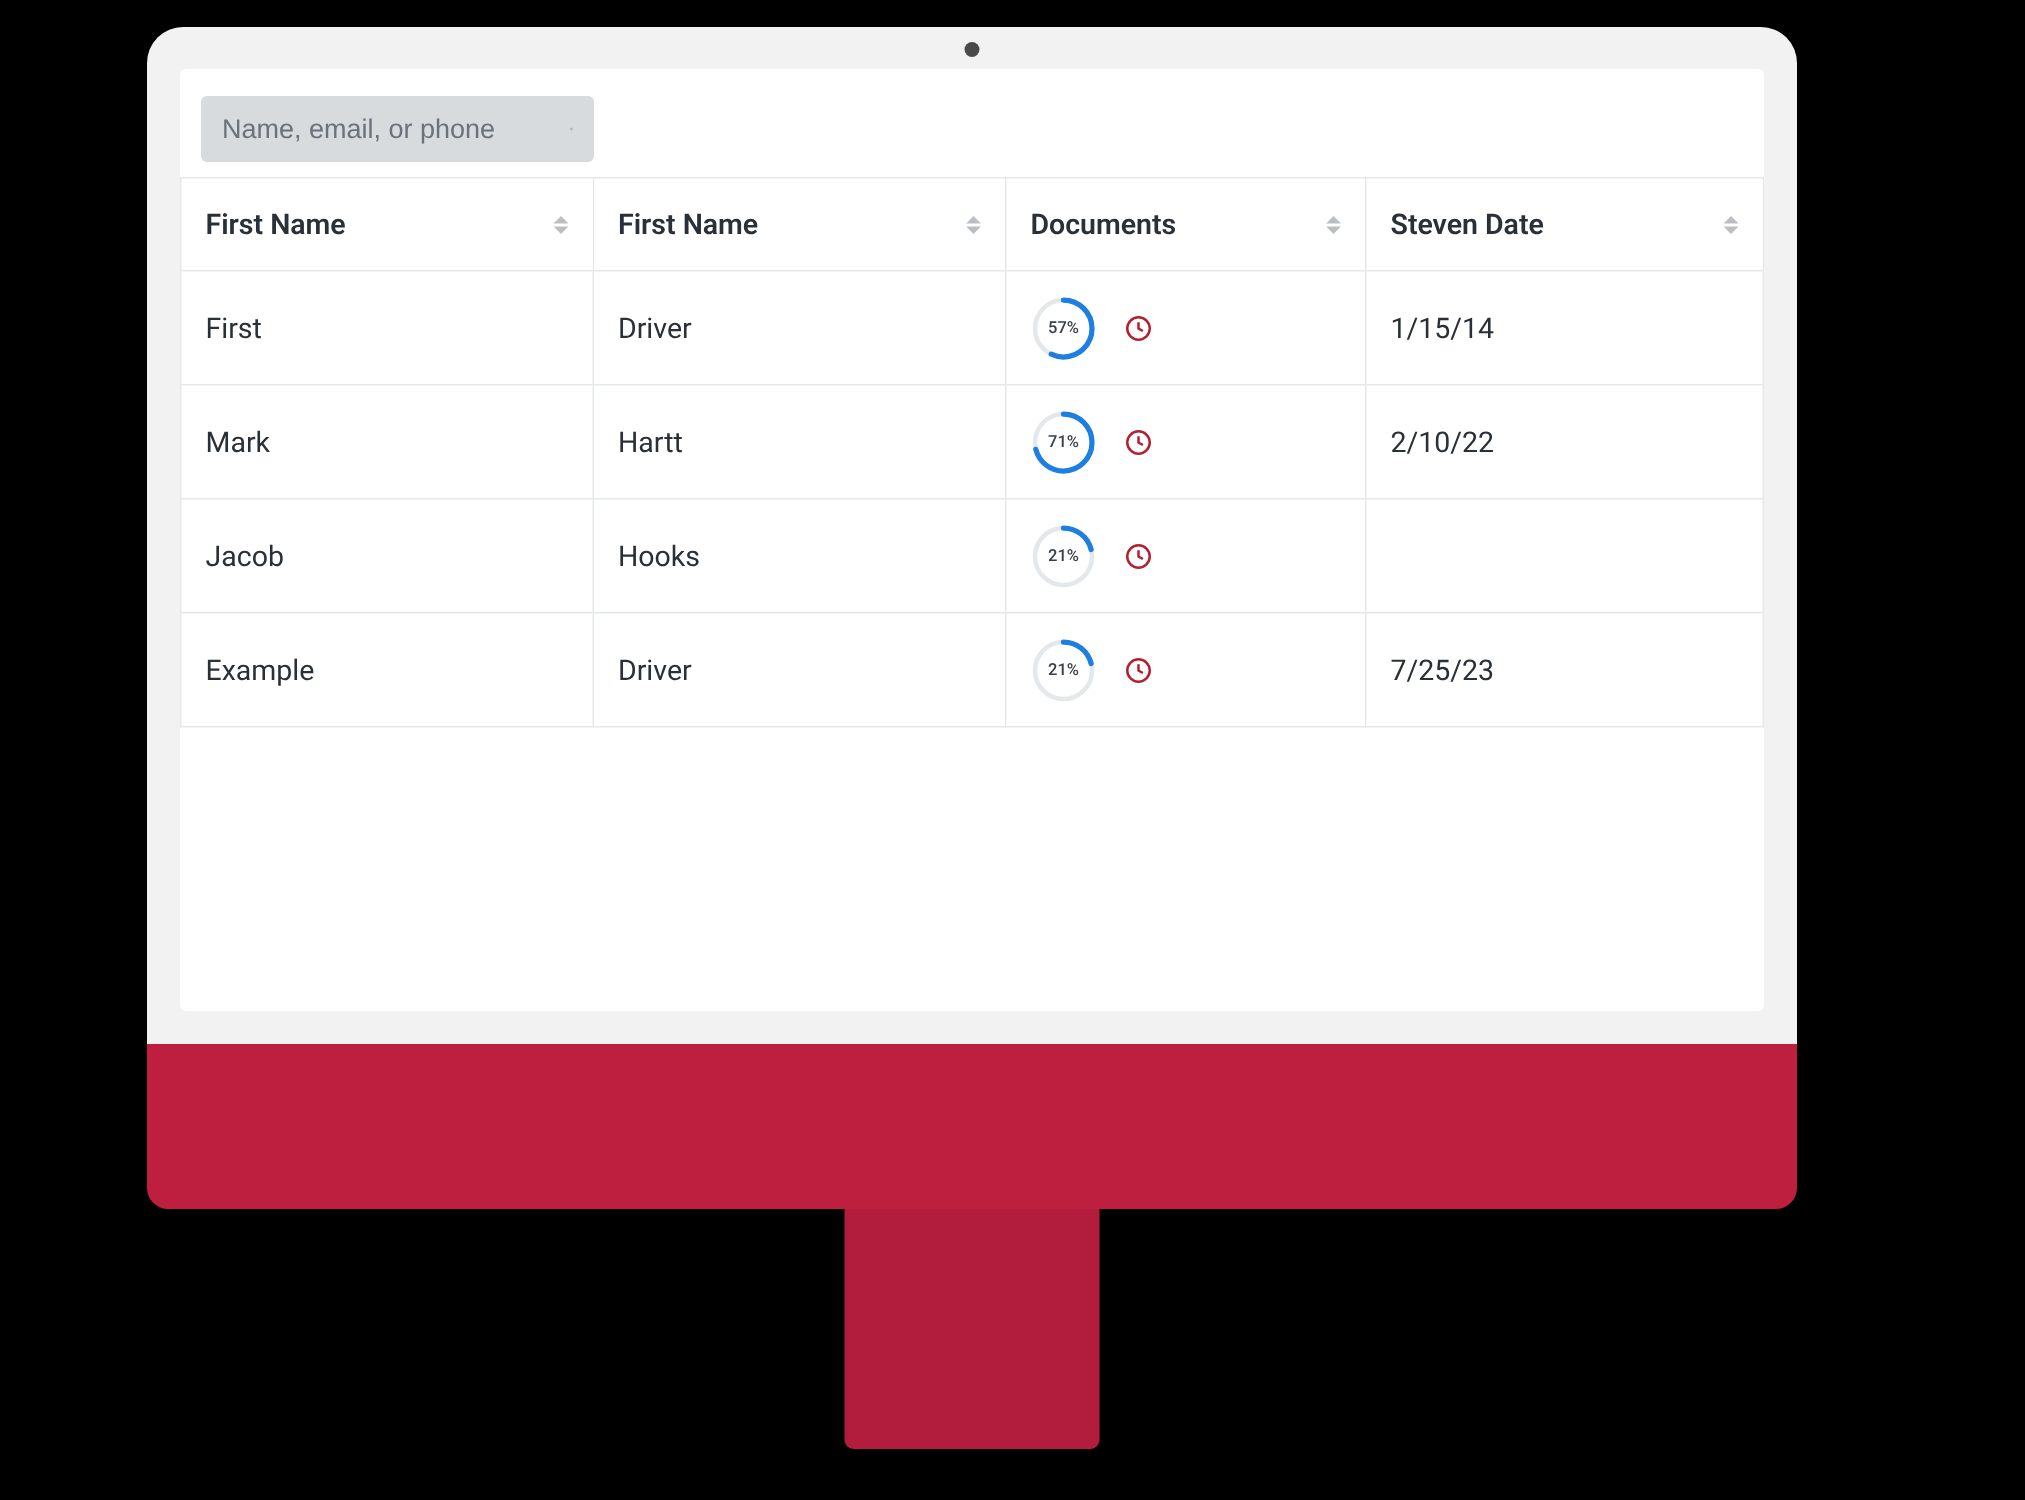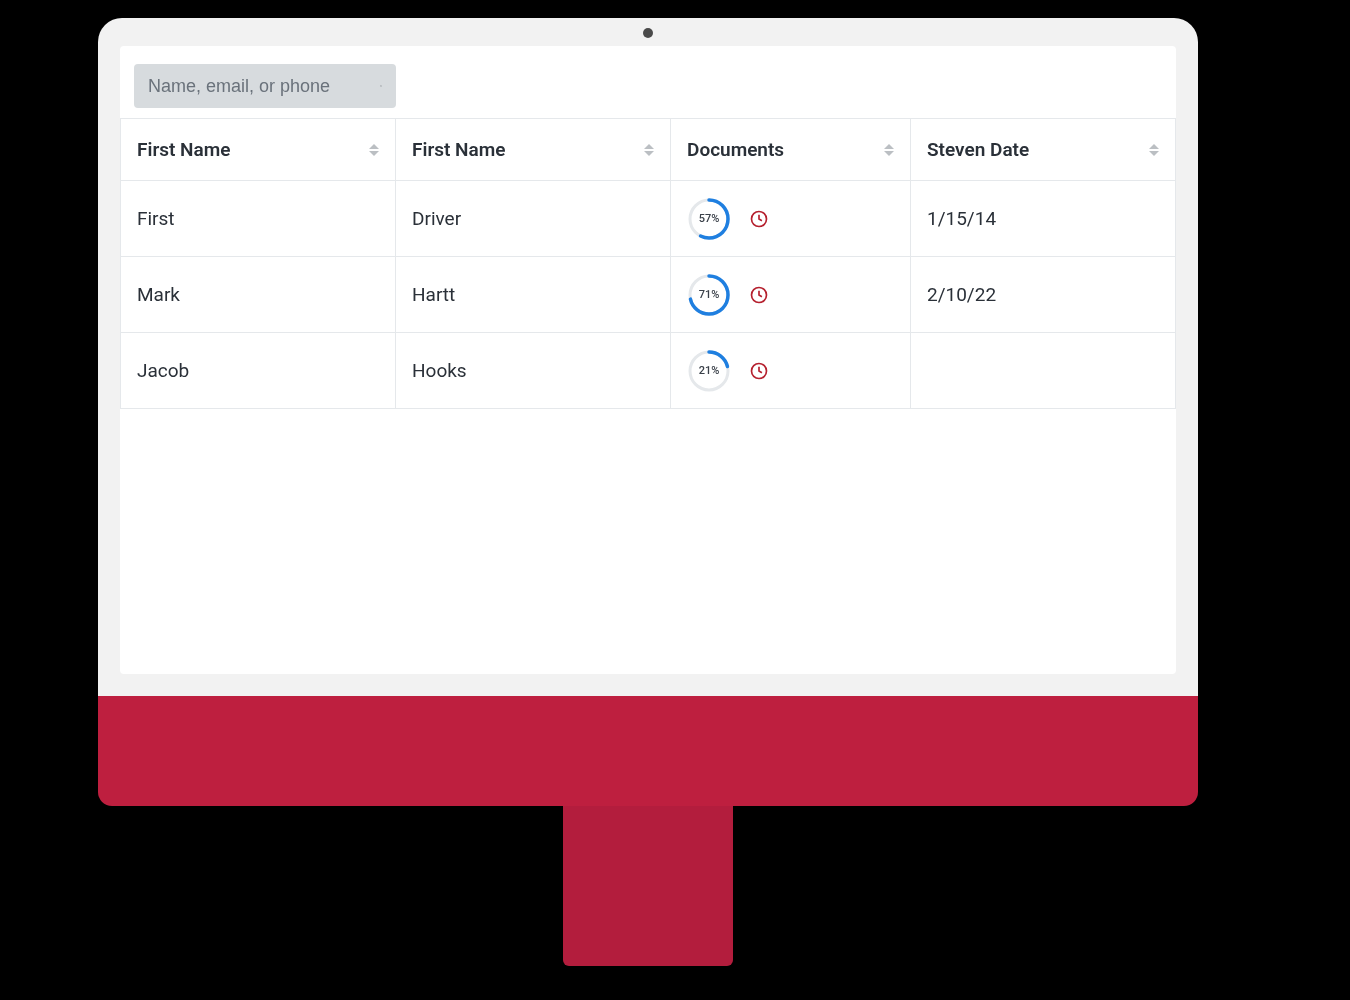--- a/index.html
+++ b/index.html
@@ -272,20 +272,37 @@
                       <circle class="fg" cx="22" cy="22" r="19" fill="none" stroke-width="3.5" stroke-dasharray="25.069909375646546 119.38052083641213"></circle>
                     </svg><span class="pct">21%</span></div>
                   <svg class="clock-icon" viewBox="0 0 24 24" fill="none" stroke="currentColor" stroke-width="2">
                     <circle cx="12" cy="12" r="9"></circle>
                     <polyline points="12 7 12 12 15.5 14"></polyline>
                   </svg>
                 </div>
               </td>
               <td></td>
             </tr>
+            <tr>
+              <td>Example</td>
+              <td>Driver</td>
+              <td class="docs-cell">
+                <div class="docs-wrap">
+                  <div class="progress"><svg viewBox="0 0 44 44">
+                      <circle class="bg" cx="22" cy="22" r="19" fill="none" stroke-width="3"></circle>
+                      <circle class="fg" cx="22" cy="22" r="19" fill="none" stroke-width="3.5" stroke-dasharray="25.069909375646546 119.38052083641213"></circle>
+                    </svg><span class="pct">21%</span></div>
+                  <svg class="clock-icon" viewBox="0 0 24 24" fill="none" stroke="currentColor" stroke-width="2">
+                    <circle cx="12" cy="12" r="9"></circle>
+                    <polyline points="12 7 12 12 15.5 14"></polyline>
+                  </svg>
+                </div>
+              </td>
+              <td>7/25/23</td>
+            </tr>
           </tbody>
       </table>
 
     </div>
   </div>
   <div class="chin"></div>
   <div class="neck"></div>
   <div class="shadow"></div>
 </div>
 

